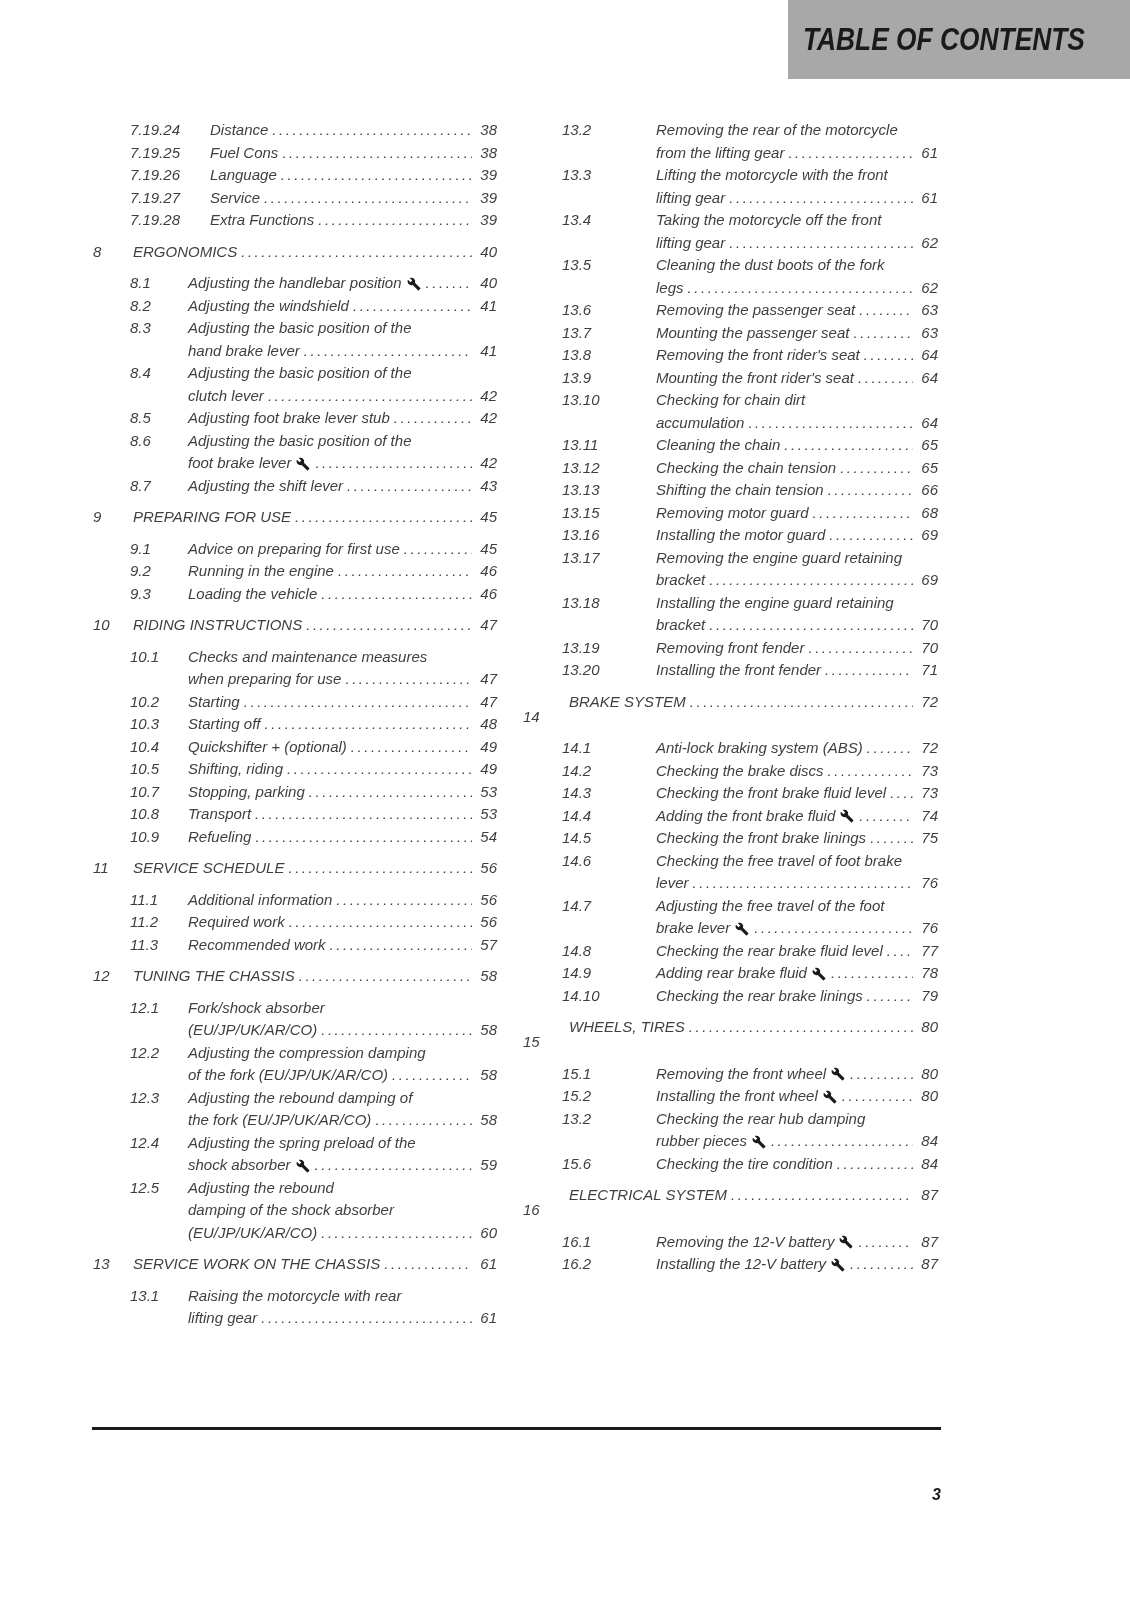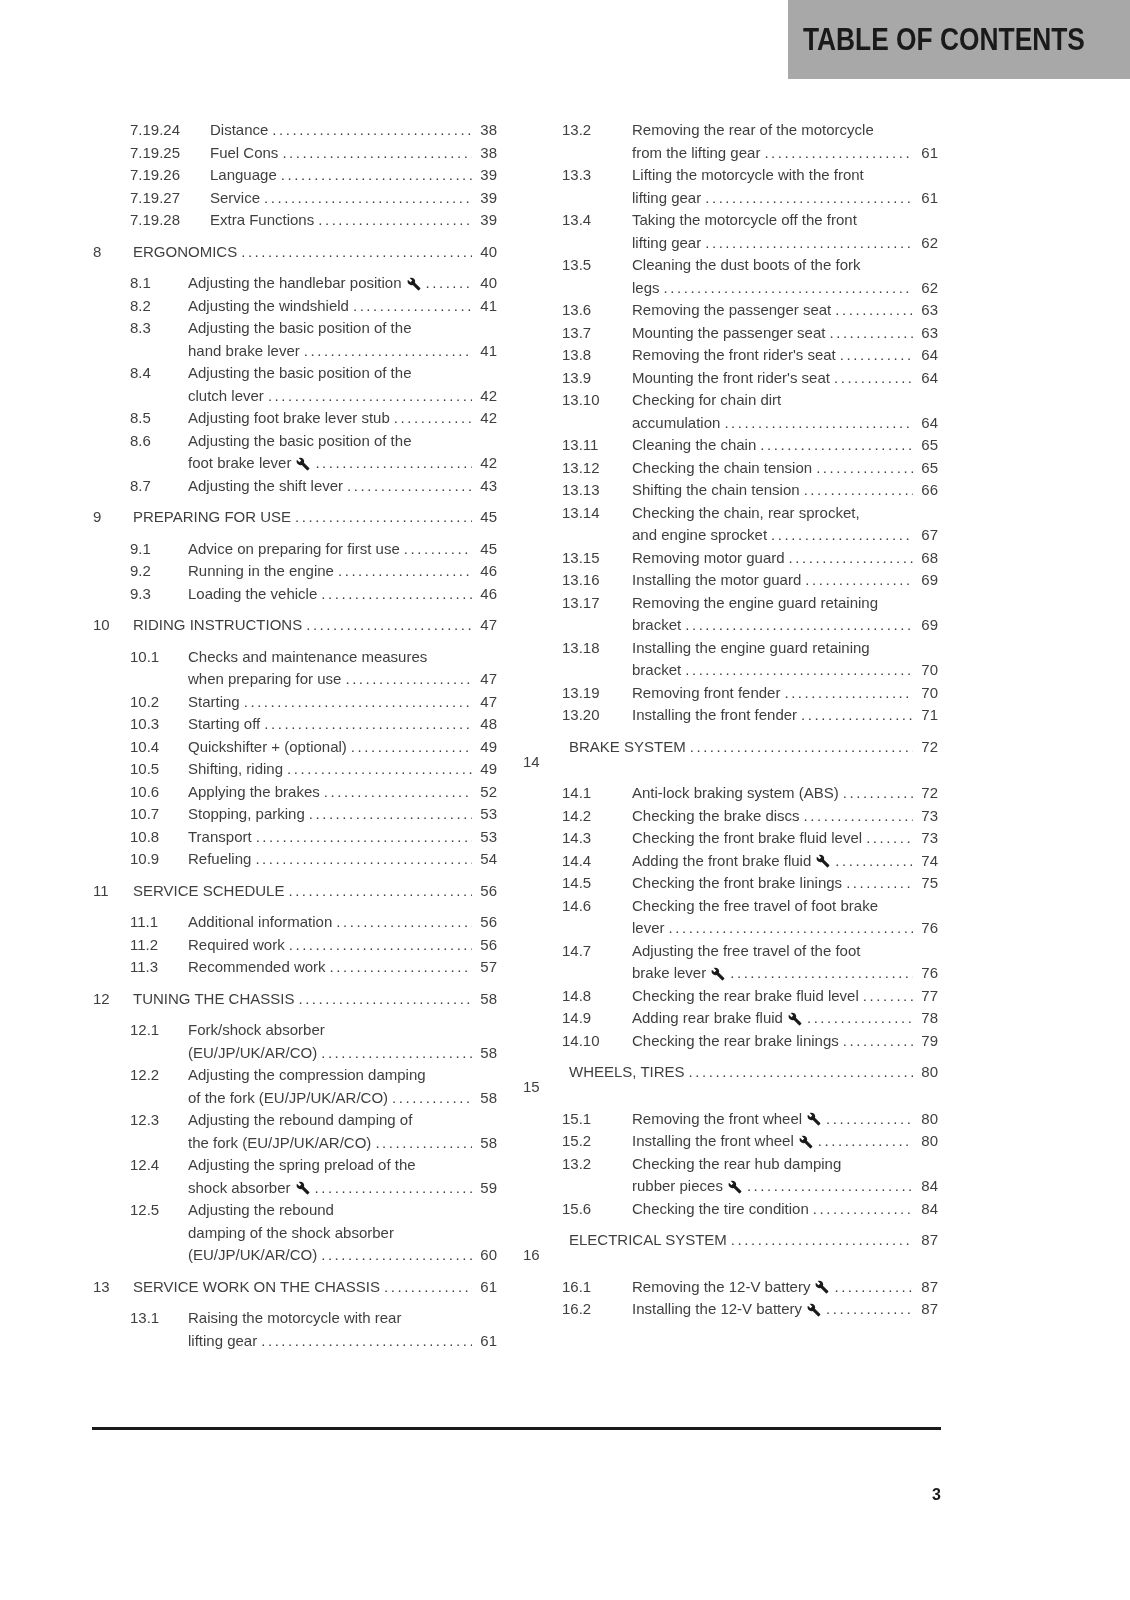--- a/index.html
+++ b/index.html
@@ -3,41 +3,42 @@
 <meta charset="utf-8">
 <style>
   html,body{margin:0;padding:0;background:#ffffff;}
   #page{
     position:relative;
     width:1130px;height:1600px;
     background:#ffffff;
     font-family:"Liberation Sans", sans-serif;
     color:#3f3f3f;
     overflow:hidden;
+    font-style:italic;
   }
   
   .header-band{
     position:absolute;left:788px;top:0;width:342px;height:79px;
     background:#a8a8a8;
     display:flex;align-items:center;justify-content:center;
     padding:0 38px 0 8px;box-sizing:border-box;
   }
   .header-band .title{
     font-weight:bold;font-size:31px;color:#1a1a1a;
     letter-spacing:0px;white-space:nowrap;
     transform:scaleX(0.85);transform-origin:center;
   }
   
   .toc-col{position:absolute;top:119px;font-size:15px;line-height:22.5px;}
   #col-left{left:93px;width:404px;}
   #col-right{left:523px;width:415px;}
   .row{display:flex;}
   .row.section{margin:9px 0;text-transform:uppercase;}
   .row.sub{padding-left:37px;}
-  #col-right .row.sub{padding-left:39px;}
+  #col-right .row.sub{padding-left:39px;gap:24px;}
   .num{flex:0 0 auto;}
   .row.section .num{min-width:40px;}
   #col-right .row.section .num{min-width:46px;margin-top:15px;}
   .row.sub .num{min-width:58px;}
   #col-right .row.sub .num{min-width:70px;}
   .row.sub.l3 .num{min-width:80px;}
   .body{flex:1;min-width:0;display:block;}
   .line{display:block;white-space:nowrap;}
   .line.last{display:flex;align-items:baseline;}
   .txt{flex:0 0 auto;white-space:pre;}
@@ -304,30 +305,20 @@
     <span class="num">10.5</span>
     <div class="body">
           <div class="line last">
             <span class="txt">Shifting, riding</span>
             <span class="dots"></span>
             <span class="pg">49</span>
           </div>
         </div>
   </div>
       <div class="row sub">
-    <span class="num">10.6</span>
-    <div class="body">
-          <div class="line last">
-            <span class="txt">Applying the brakes</span>
-            <span class="dots"></span>
-            <span class="pg">52</span>
-          </div>
-        </div>
-  </div>
-      <div class="row sub">
     <span class="num">10.7</span>
     <div class="body">
           <div class="line last">
             <span class="txt">Stopping, parking</span>
             <span class="dots"></span>
             <span class="pg">53</span>
           </div>
         </div>
   </div>
       <div class="row sub">
@@ -599,31 +590,20 @@
           </div>
         </div>
   </div>
       <div class="row sub">
     <span class="num">13.13</span>
     <div class="body">
           <div class="line last">
             <span class="txt">Shifting the chain tension</span>
             <span class="dots"></span>
             <span class="pg">66</span>
-          </div>
-        </div>
-  </div>
-      <div class="row sub">
-    <span class="num">13.14</span>
-    <div class="body">
-          <div class="line"><span class="txt">Checking the chain, rear sprocket,</span></div>
-          <div class="line last">
-            <span class="txt">and engine sprocket</span>
-            <span class="dots"></span>
-            <span class="pg">67</span>
           </div>
         </div>
   </div>
       <div class="row sub">
     <span class="num">13.15</span>
     <div class="body">
           <div class="line last">
             <span class="txt">Removing motor guard</span>
             <span class="dots"></span>
             <span class="pg">68</span>

